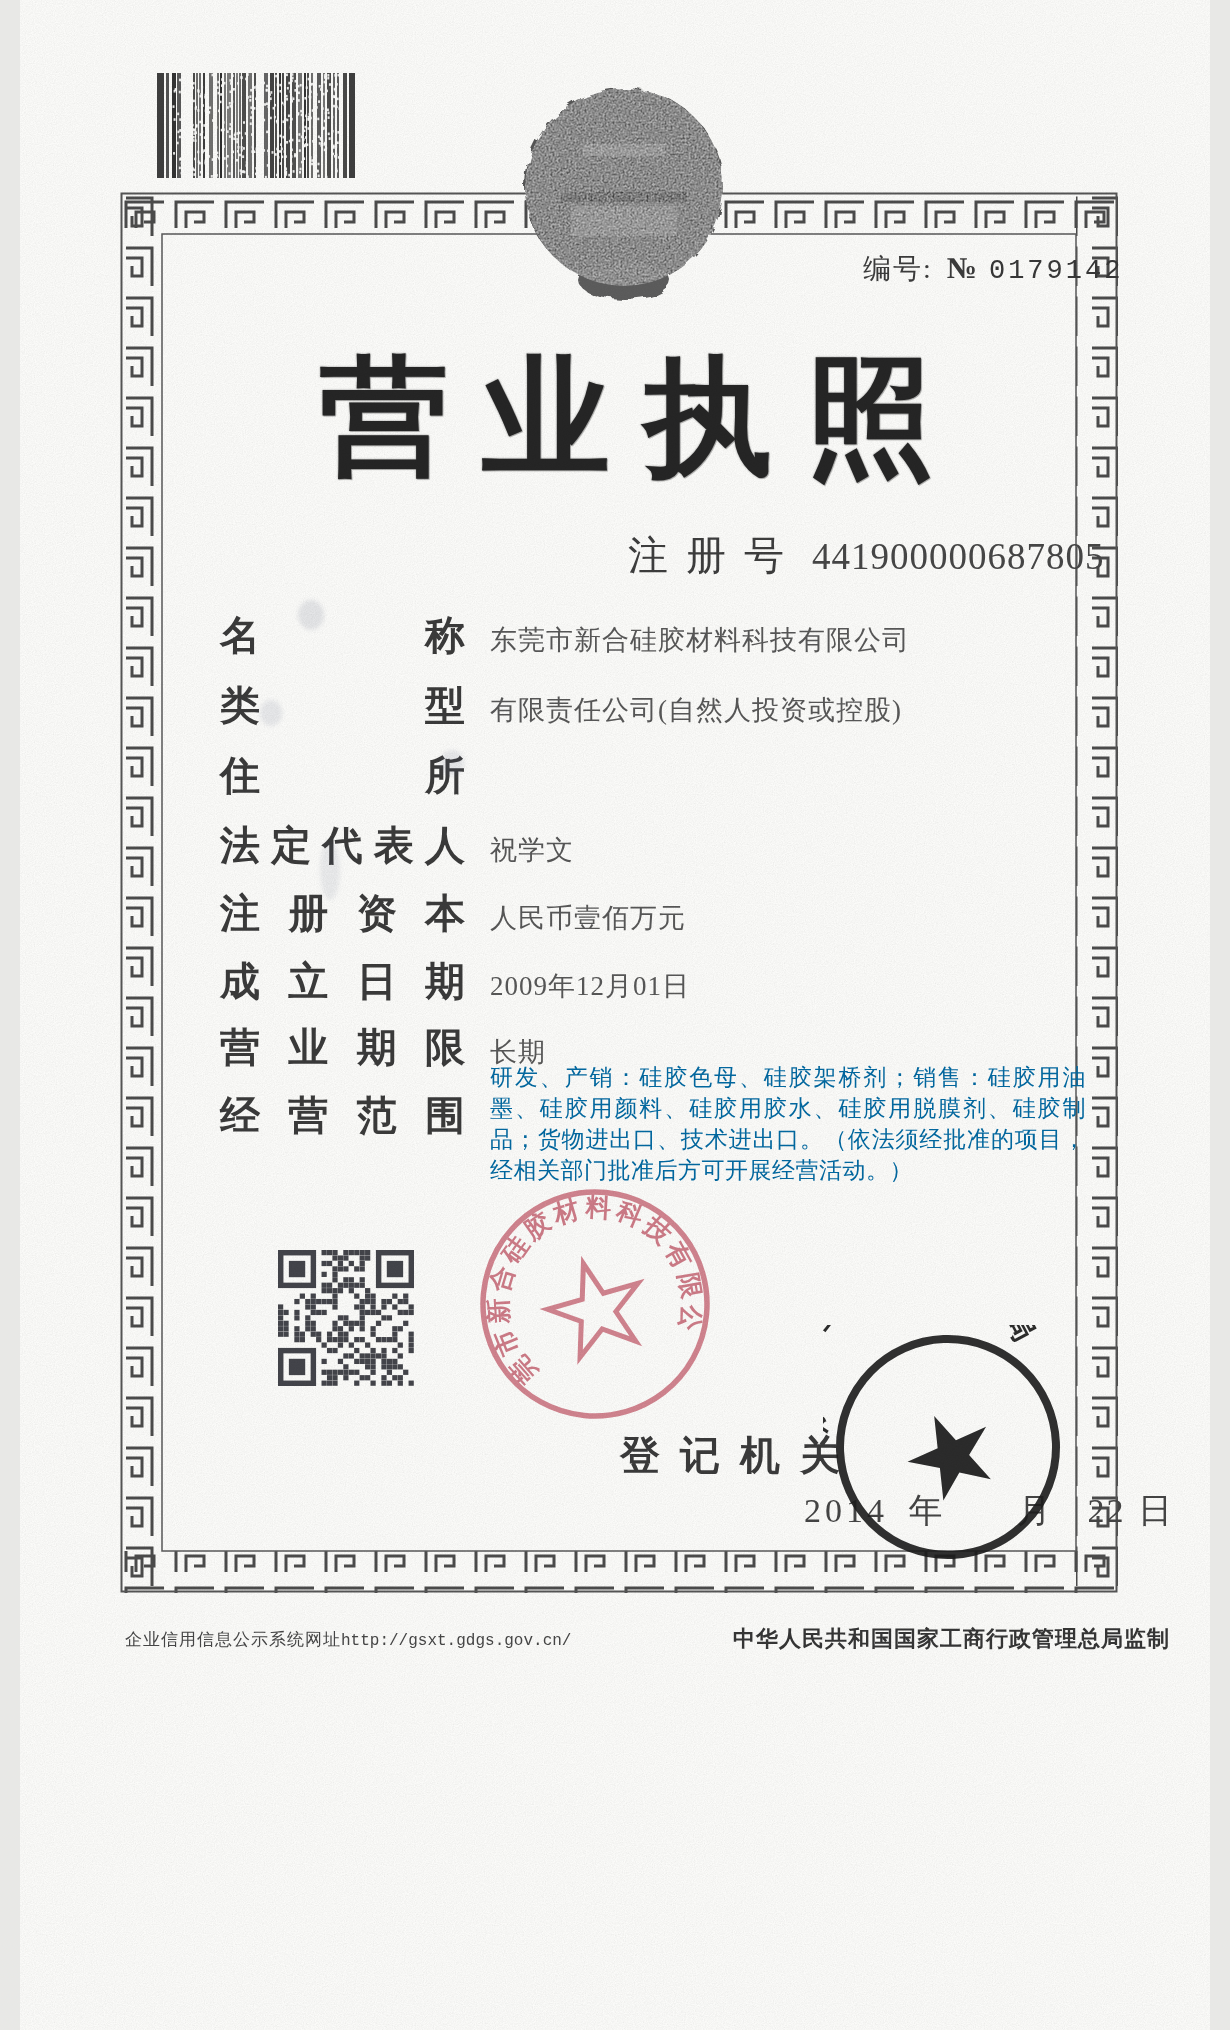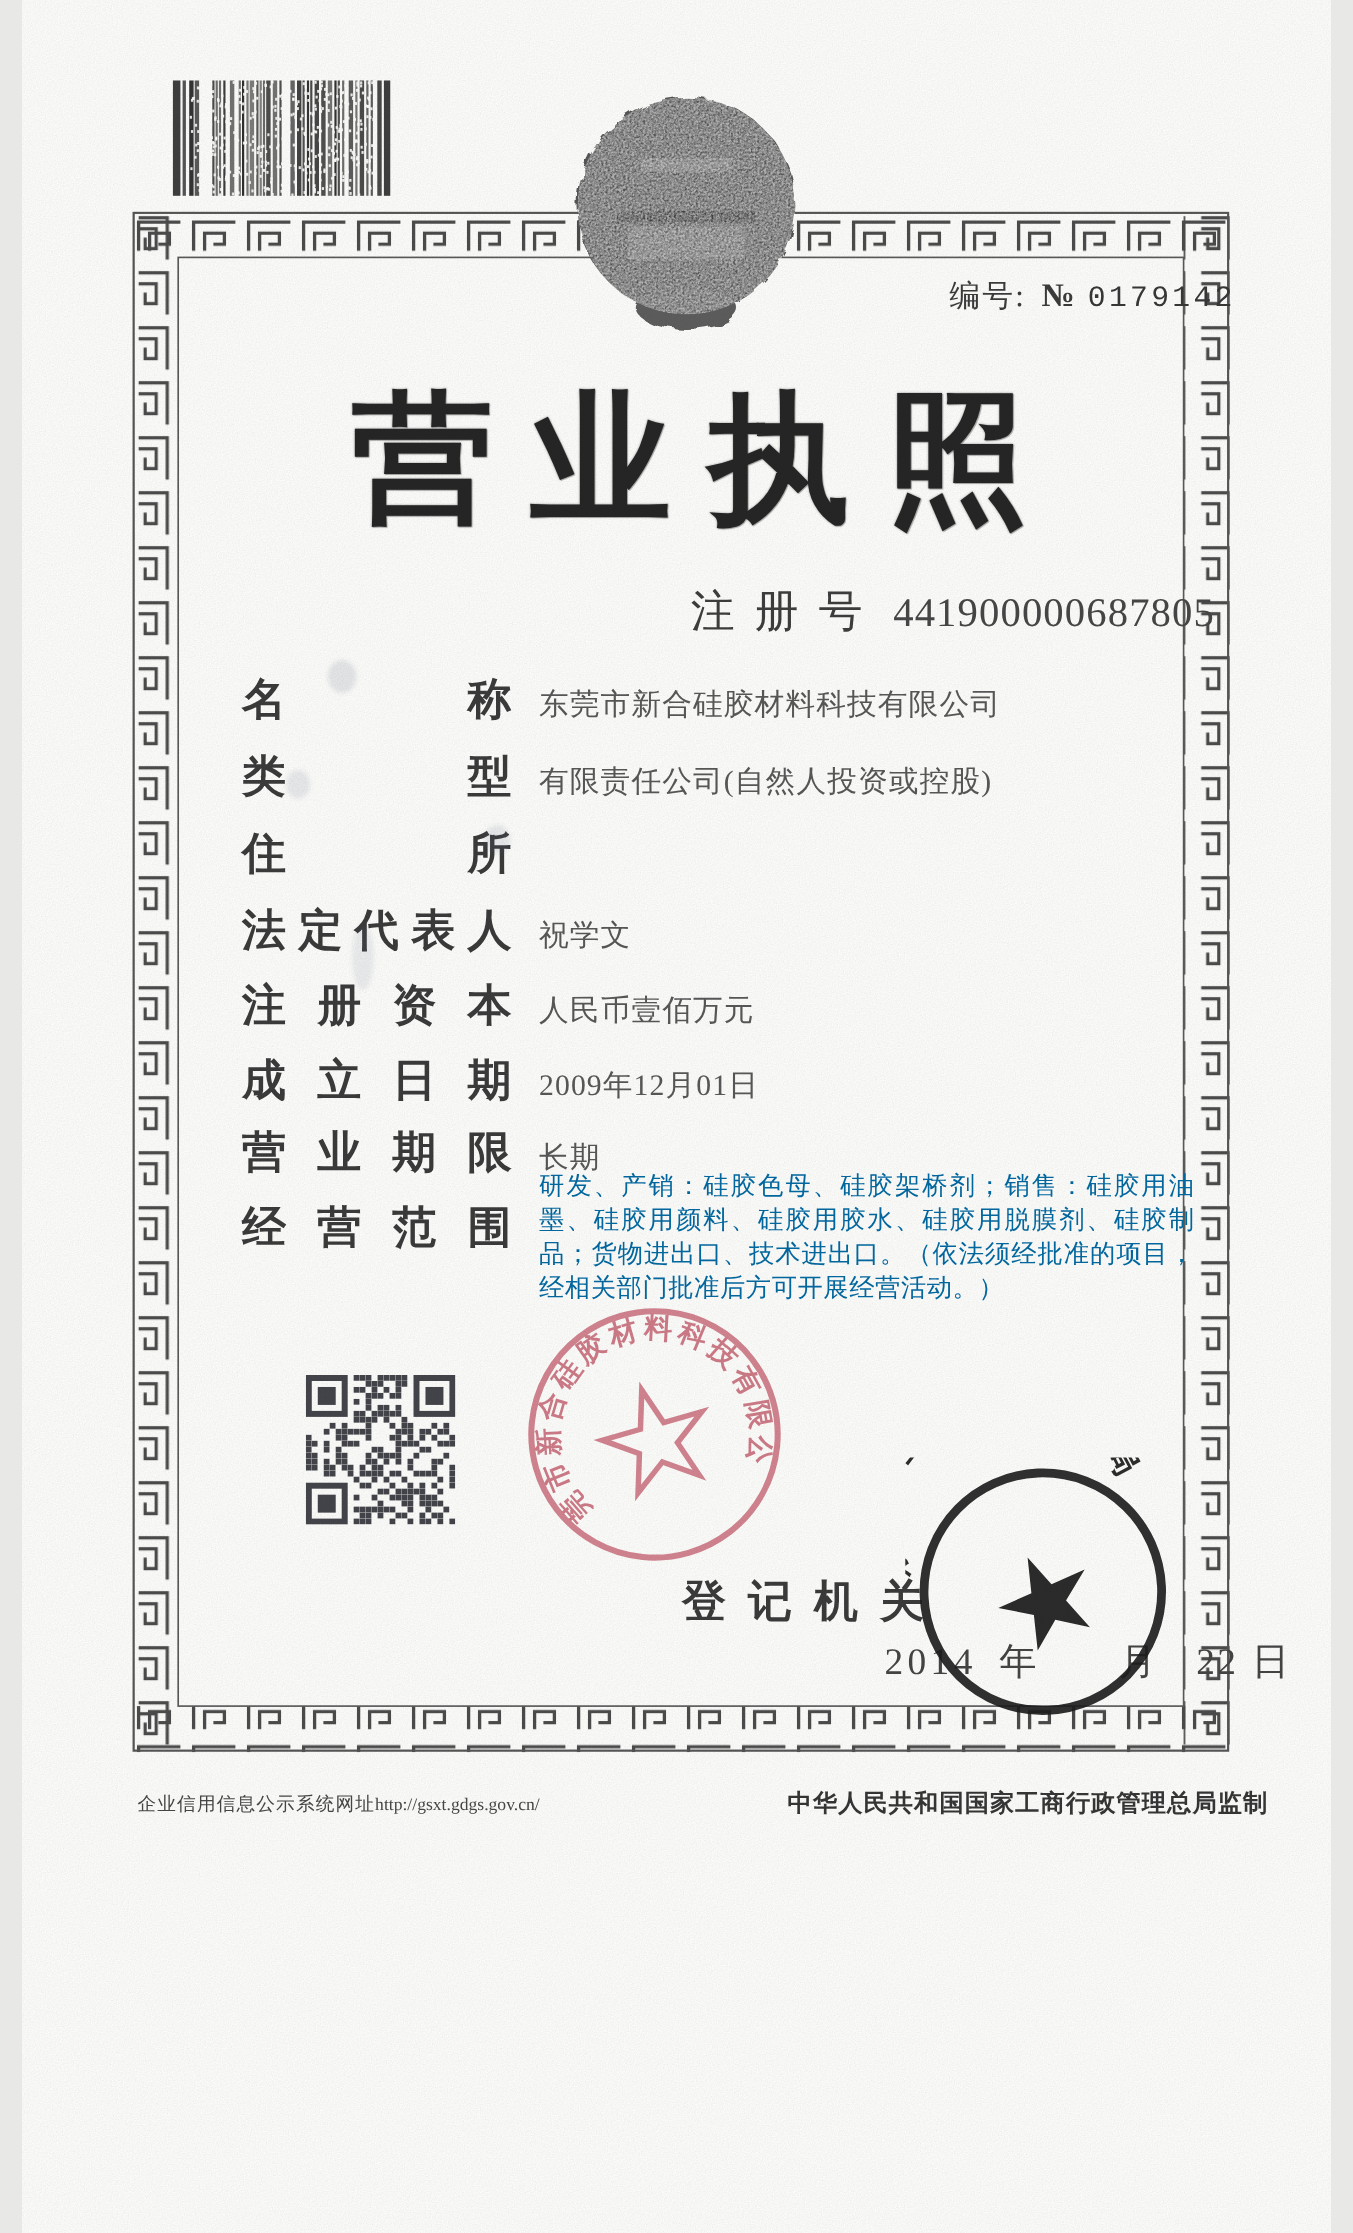--- a/index.html
+++ b/index.html
@@ -33,22 +33,22 @@
     font-size:40px;color:#3b3b3b;font-weight:600;}
   .dateline{top:1488px;left:784px;font-size:34px;color:#454545;white-space:nowrap;}
   .dateline .dseg{display:inline-block;}
   .dateline .y{letter-spacing:4px;}
   .dateline .yc{margin-left:12px;}
   .dateline .mc{margin-left:66px;}
   .dateline .dn{margin-left:28px;letter-spacing:2px;}
   .dateline .dc{margin-left:4px;}
   
   .footer-left{top:1628px;left:105px;font-size:17px;color:#474747;letter-spacing:1px;white-space:nowrap;}
-  .footer-left .url{font-family:Liberation Serif, serif;font-size:16px;letter-spacing:0;}
-  .footer-right{top:1624px;left:696px;font-size:22px;font-weight:bold;color:#363636;letter-spacing:1px;white-space:nowrap;}
+  .footer-left .url{font-family:Liberation Mono, monospace;font-size:16px;letter-spacing:0;}
+  .footer-right{top:1624px;left:713px;font-size:22px;font-weight:bold;color:#363636;letter-spacing:1px;white-space:nowrap;}
   
   .smudge{border-radius:50%;filter:blur(2px);pointer-events:none;}
   .scanline{top:250px;left:1204px;width:3px;height:1100px;background:rgba(60,60,60,.05);}
   svg{display:block;}
 </style>
 </head>
 <body>
 
 <div class="page">
 

